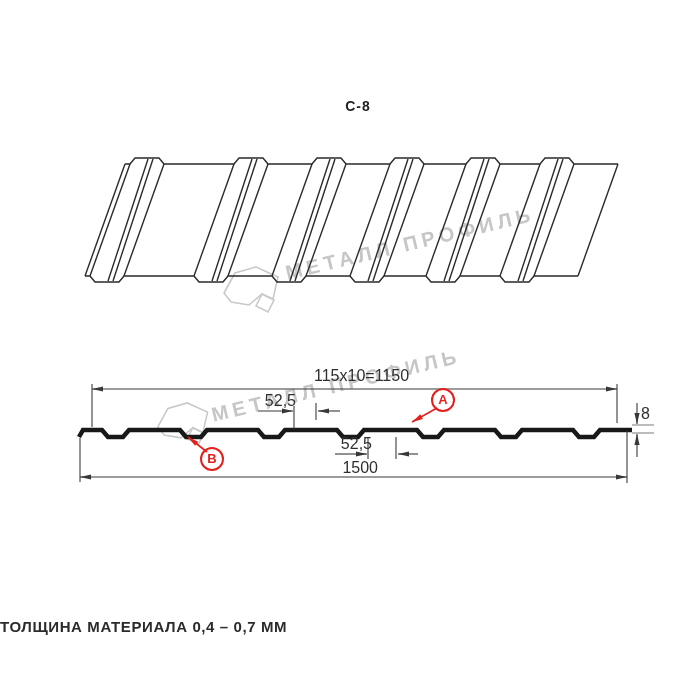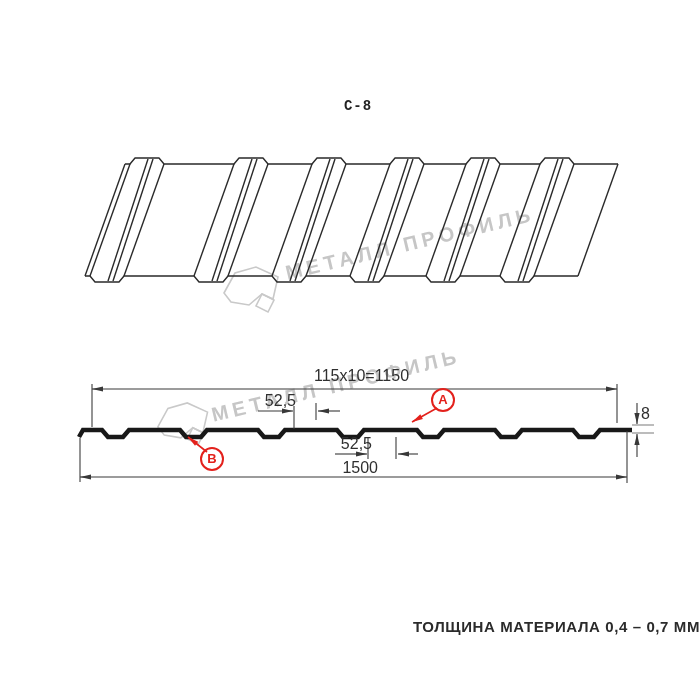--- a/index.html
+++ b/index.html
@@ -7,25 +7,25 @@
     position:relative;width:700px;height:700px;background:#ffffff;overflow:hidden;
     font-family:"Liberation Sans","DejaVu Sans",sans-serif;color:#1c1c1c;
   }
   .abs{position:absolute;}
   .page-title{
     left:0;right:0;top:60px;text-align:center;
     font-size:27px;font-weight:800;letter-spacing:3px;color:#1b1b1b;
   }
   .subtitle{
     left:16px;right:0;top:98px;text-align:center;
-    font-size:14px;font-weight:700;letter-spacing:1px;color:#222;font-family:Liberation Mono, monospace;
+    font-size:14px;font-weight:700;letter-spacing:1px;color:#222;
   }
   .footer-note{
-    left:0;right:0;top:618px;text-align:right;
-    font-size:15px;font-weight:600;letter-spacing:.6px;color:#2b2b2b;padding-left:40px;
+    left:0;right:0;top:618px;text-align:left;
+    font-size:15px;font-weight:600;letter-spacing:.6px;color:#2b2b2b;
   }
   .wm-text{
     font-size:20px;font-weight:700;letter-spacing:4.5px;color:#c6c6c6;
     white-space:nowrap;transform:rotate(-13.5deg);transform-origin:0 50%;
   }
   .dim-text{
     font-size:16px;color:#2f2f2f;white-space:nowrap;line-height:1;
   }
   .ctr{text-align:right;}
   .badge{

